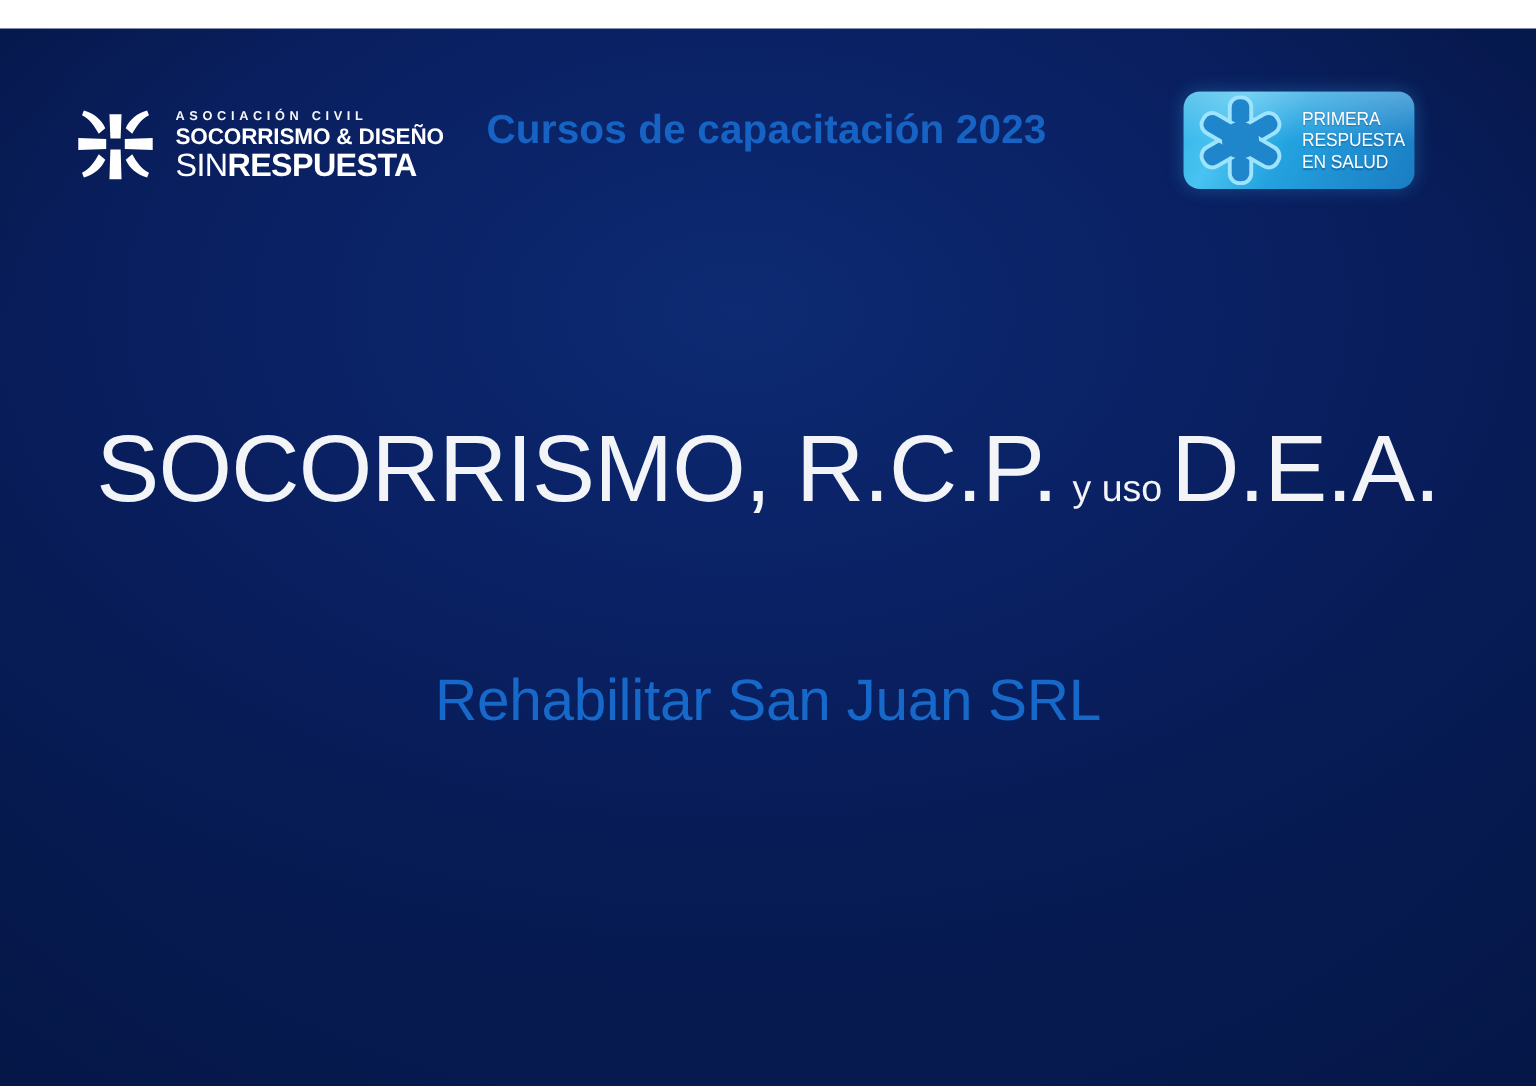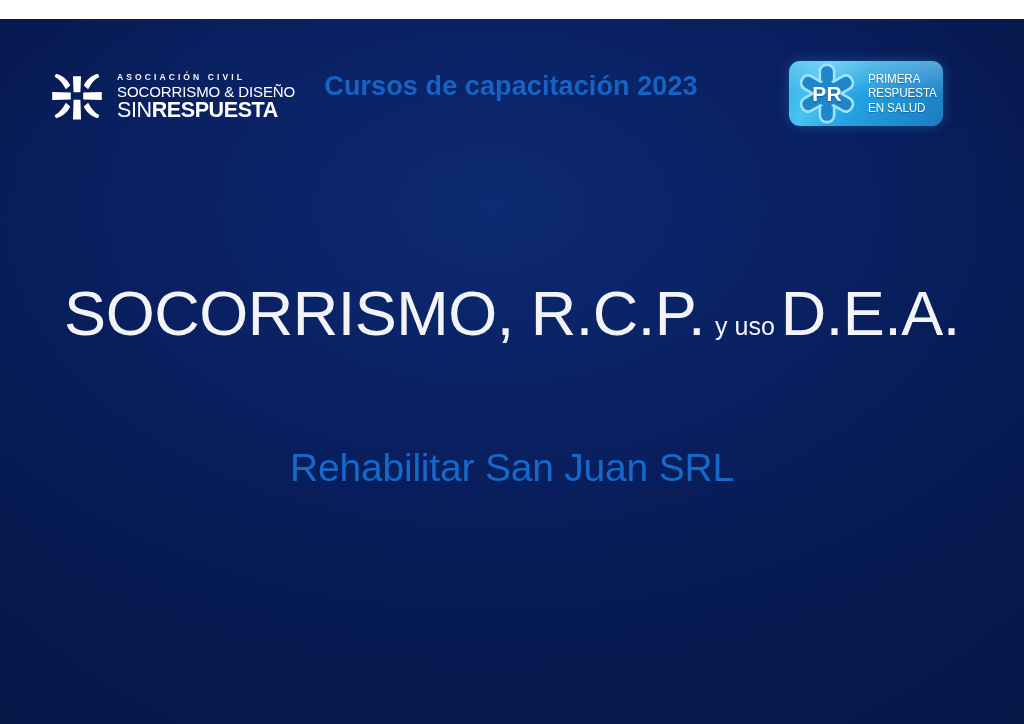--- a/index.html
+++ b/index.html
@@ -64,21 +64,21 @@
     font-size: 8.5px;
     font-weight: bold;
     letter-spacing: 3.1px;
     color: #ffffff;
     white-space: nowrap;
     margin-bottom: 3px;
     opacity: .96;
   }
   .org-line-2 {
     font-size: 15px;
-    font-weight: normal;
+    font-weight: bold;
     letter-spacing: -0.1px;
     color: #ffffff;
     white-space: nowrap;
     margin-bottom: 1px;
   }
   .org-line-3 {
     font-size: 21.5px;
     letter-spacing: -0.4px;
     color: #ffffff;
     white-space: nowrap;
@@ -233,21 +233,20 @@
             <g>
               <rect x="-11" y="-44" width="22" height="88" rx="10"></rect>
               <rect x="-11" y="-44" width="22" height="88" rx="10" transform="rotate(60)"></rect>
               <rect x="-11" y="-44" width="22" height="88" rx="10" transform="rotate(120)"></rect>
             </g>
           </g>
           <circle cx="0" cy="0" r="19" fill="#1f86cc"></circle>
         </g>
       </svg>
 
-      <div id="pr-initials">PR</div>
 
       <div id="pr-tagline">
         <span>PRIMERA</span>
         <span>RESPUESTA</span>
         <span>EN SALUD</span>
       </div>
     </div>
   </div>
 
   <div id="main-title"><span class="title-part">SOCORRISMO, R.C.P.</span><span class="title-small">y uso</span><span class="title-part">D.E.A.</span></div>

